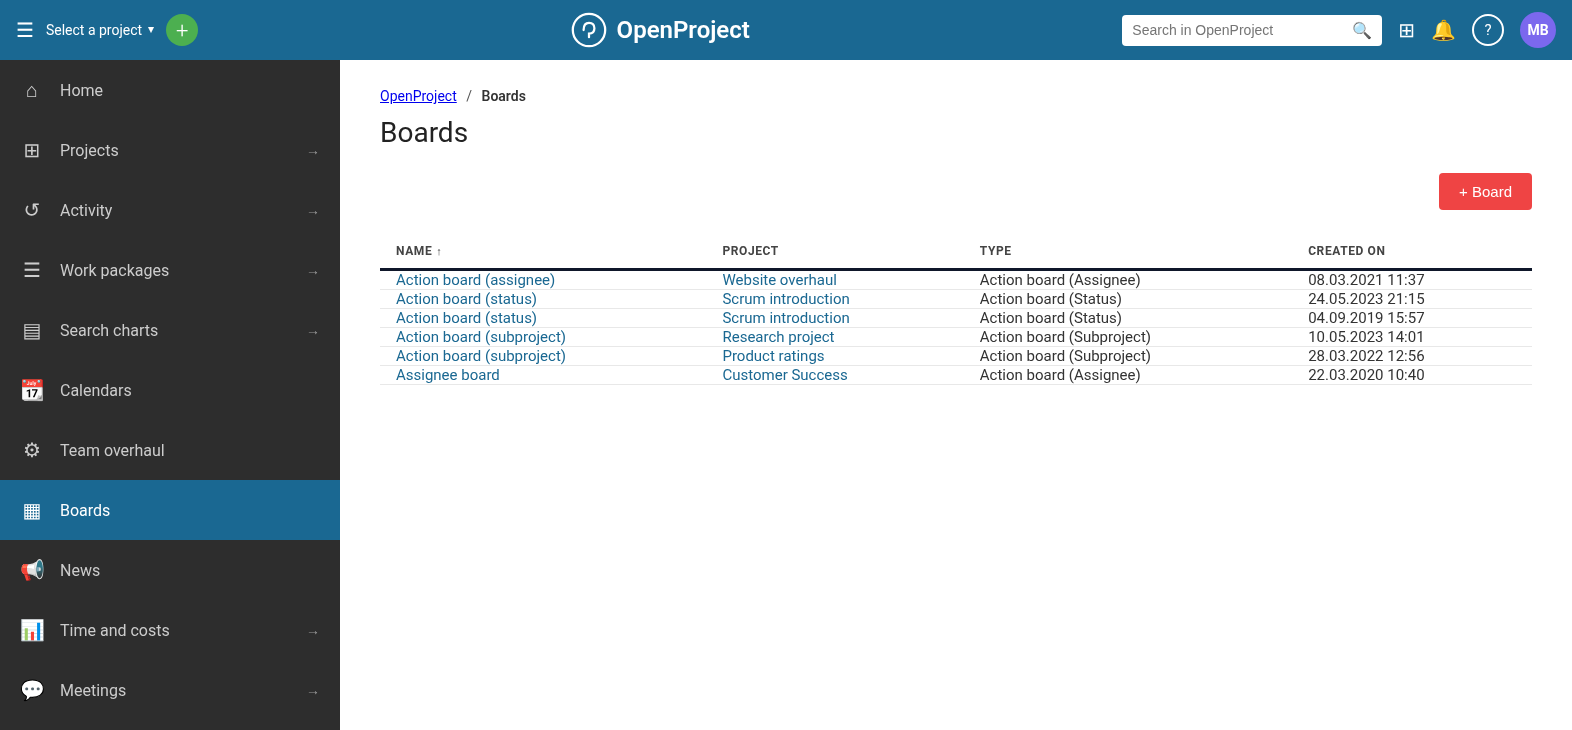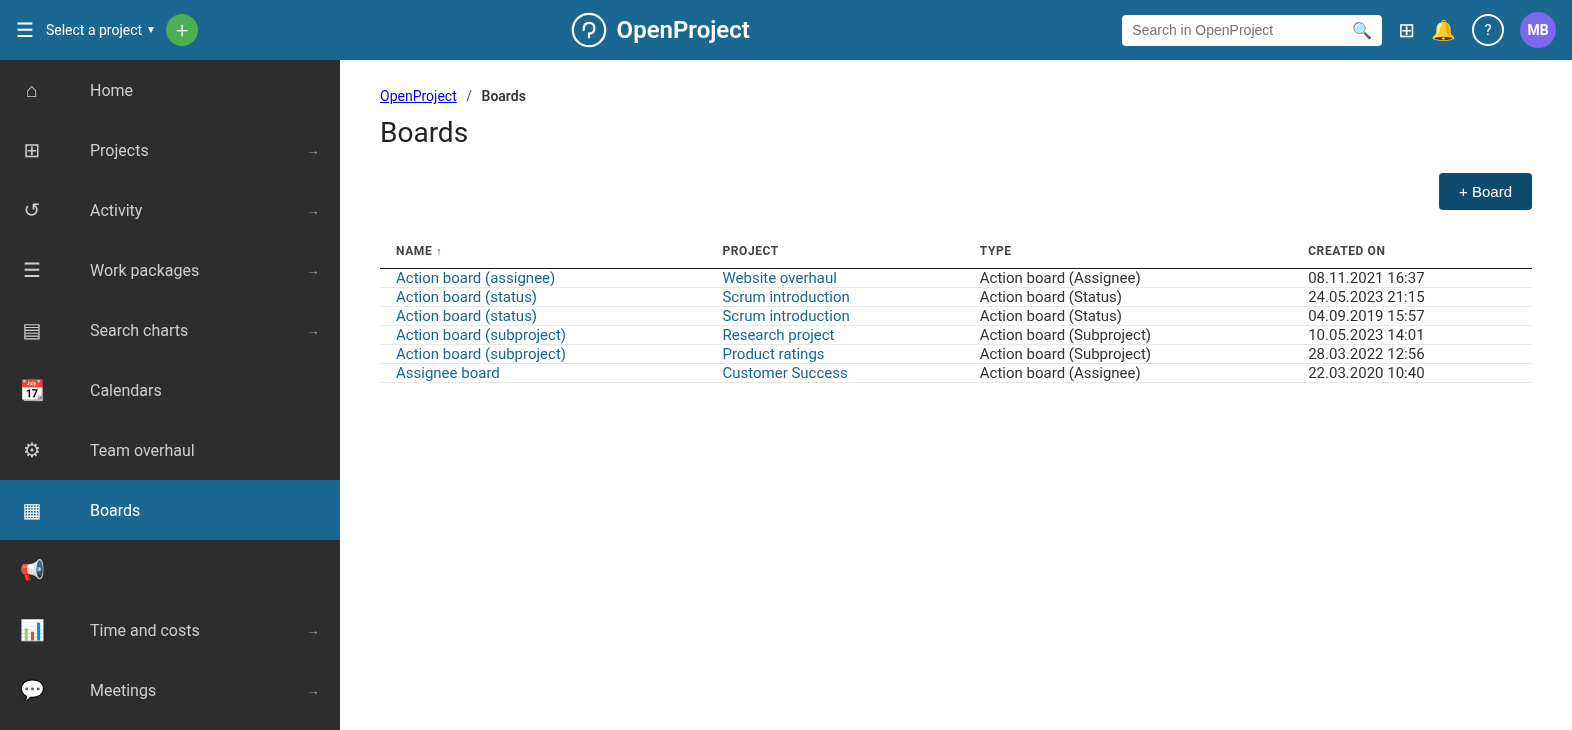--- a/index.html
+++ b/index.html
@@ -55,40 +55,40 @@
       display: flex;
       flex-direction: column;
     }
     .sidebar-item {
       display: flex; align-items: center; padding: 0 20px;
       height: 60px; color: #ccc; font-size: 16px; cursor: pointer;
       text-decoration: none; gap: 16px;
     }
     .sidebar-item.active { background: #1a6892; color: white; }
     .sidebar-item .item-icon { font-size: 20px; width: 24px; text-align: center; flex-shrink: 0; }
-    .sidebar-item .item-label { flex: 1; margin-left: 30px; }
+    .sidebar-item .item-label { flex: 1; }
     .sidebar-item .item-arrow { font-size: 14px; color: #999; }
 
     
     .content { flex: 1; background: white; overflow-y: auto; padding: 28px 40px; border-radius: 10px; }
     .breadcrumb { font-size: 14px; color: #1a6892; margin-bottom: 12px; }
     .breadcrumb .sep { color: #555; margin: 0 6px; }
     .breadcrumb .current { color: #333; font-weight: 600; }
     .page-title { font-size: 28px; color: #222; font-weight: 400; margin-bottom: 24px; }
     .content-toolbar { display: flex; justify-content: flex-end; margin-bottom: 24px; }
     .add-board-btn {
-      background: #0c4a6e; color: white; border: none; border-radius: 4px;
+      background: #ef4444; color: white; border: none; border-radius: 4px;
       padding: 10px 20px; font-size: 15px; cursor: pointer; display: flex; align-items: center; gap: 8px;
     }
 
     
     .boards-table { width: 100%; border-collapse: collapse; }
     .boards-table thead th {
       text-align: left; font-size: 12px; font-weight: 700; color: #444;
-      letter-spacing: 0.05em; padding: 10px 16px; border-bottom: 1px solid #0f172a;
+      letter-spacing: 0.05em; padding: 10px 16px; border-bottom: 3px solid #0f172a;
       text-transform: uppercase;
     }
     .boards-table tbody tr { border-bottom: 1px solid #e8e8e8; }
     .boards-table tbody td { padding: 0 16px; font-size: 15px; color: #333; }
     .boards-table tbody td.name-cell a,
     .boards-table tbody td.project-cell a { color: #1a6892; text-decoration: none; }
     .sort-icon { display: inline-block; margin-left: 4px; font-size: 11px; }
 
     
     ::-webkit-scrollbar { width: 6px; }
@@ -160,20 +160,21 @@
       <div class="sidebar-item">
         <span class="item-icon">⚙</span>
         <span class="item-label">Team overhaul</span>
       </div>
       <div class="sidebar-item active">
         <span class="item-icon">▦</span>
         <span class="item-label">Boards</span>
       </div>
       <div class="sidebar-item">
         <span class="item-icon">📢</span>
+        <span class="item-label">News</span>
       </div>
       <div class="sidebar-item">
         <span class="item-icon">📊</span>
         <span class="item-label">Time and costs</span>
         <span class="item-arrow">→</span>
       </div>
       <div class="sidebar-item">
         <span class="item-icon">💬</span>
         <span class="item-label">Meetings</span>
         <span class="item-arrow">→</span>
@@ -197,21 +198,21 @@
             <th>PROJECT</th>
             <th>TYPE</th>
             <th>CREATED ON</th>
           </tr>
       </thead>
       <tbody>
       <tr>
             <td class="name-cell"><a href="#">Action board (assignee)</a></td>
             <td class="project-cell"><a href="#">Website overhaul</a></td>
             <td>Action board (Assignee)</td>
-            <td>08.11.2021 16:37</td>
+            <td>08.03.2021 11:37</td>
           </tr>
           <tr>
             <td class="name-cell"><a href="#">Action board (status)</a></td>
             <td class="project-cell"><a href="#">Scrum introduction</a></td>
             <td>Action board (Status)</td>
             <td>24.05.2023 21:15</td>
           </tr>
           <tr>
             <td class="name-cell"><a href="#">Action board (status)</a></td>
             <td class="project-cell"><a href="#">Scrum introduction</a></td>

